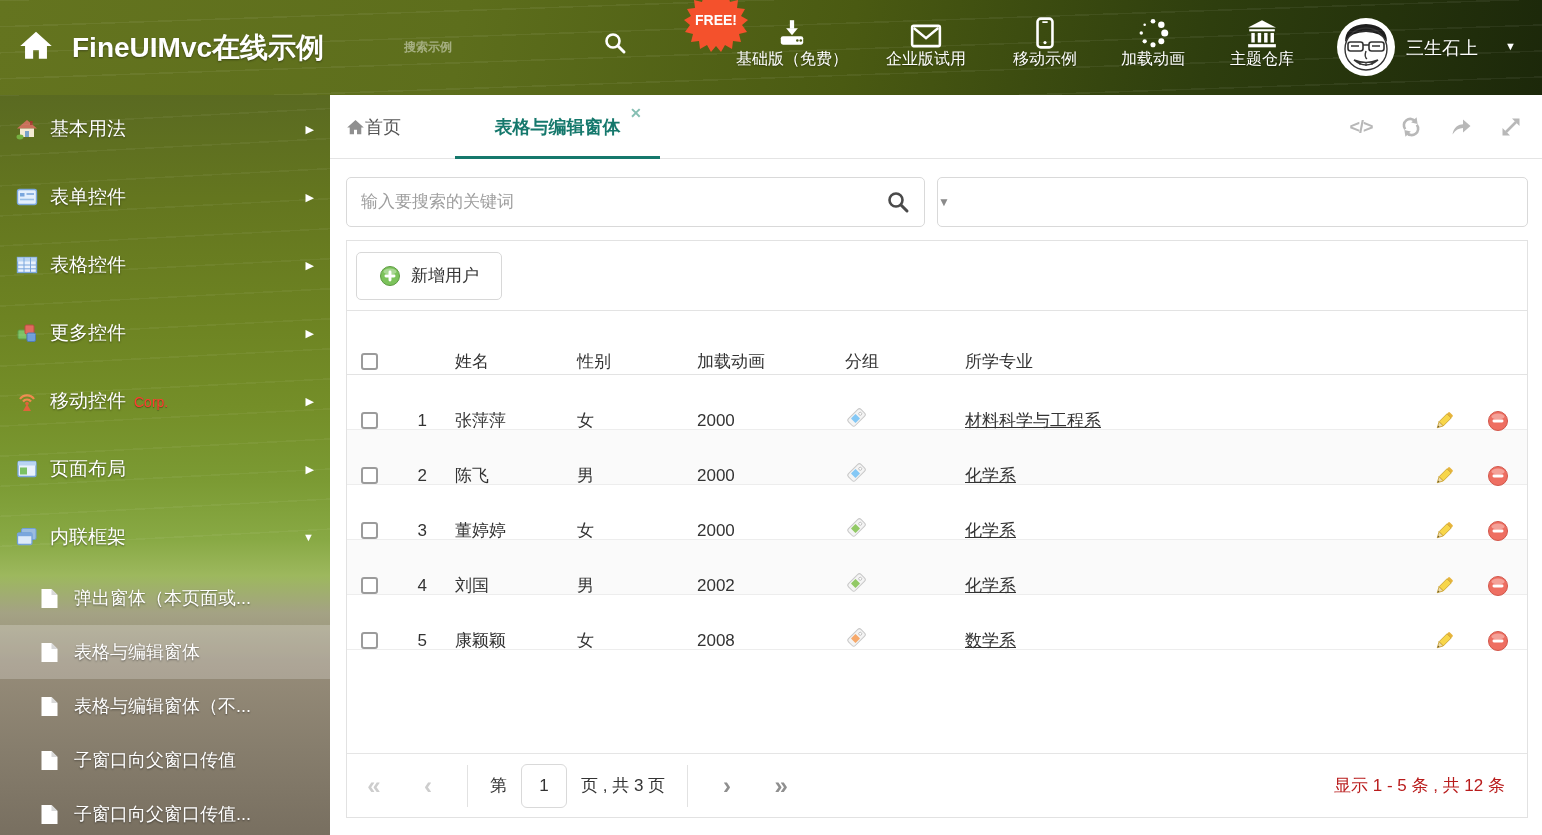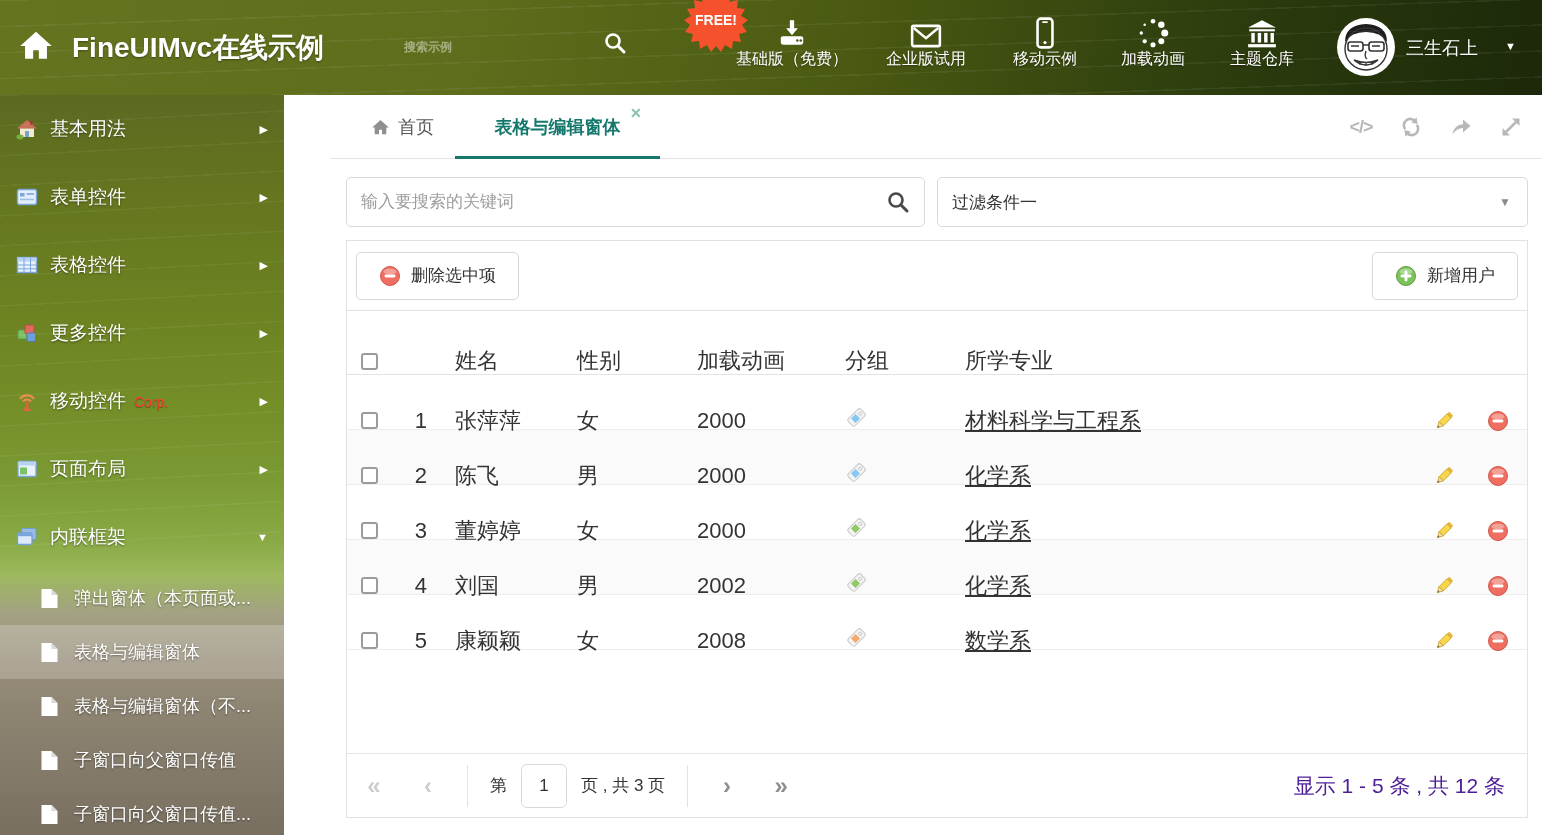--- a/index.html
+++ b/index.html
@@ -22,38 +22,38 @@
   .hnav-wrap { position:absolute; left:722px; top:13px; display:flex; z-index:6; }
   .hnav { display:flex; flex-direction:column; align-items:center; cursor:pointer; }
   .hnav .hicon { height:36px; display:flex; align-items:flex-end; justify-content:center; }
   .hnav .hlabel { font-size:16px; color:#fff; text-shadow:0 1px 2px rgba(0,0,0,.4); white-space:nowrap; }
   .w1{width:140px} .w2{width:128px} .w3{width:110px} .w4{width:106px} .w5{width:112px}
   .avatar { position:absolute; left:1337px; top:18px; width:58px; height:58px; border-radius:50%; background:#fff; overflow:hidden; }
   .user-name { position:absolute; left:1406px; top:36px; font-size:18px; color:#fff; text-shadow:0 1px 2px rgba(0,0,0,.4); }
   .user-caret { position:absolute; left:1505px; top:40px; font-size:11px; color:#fff; }
 
   
-  .sidebar { position:absolute; left:0; top:95px; width:284px; height:740px;
+  .sidebar { position:absolute; left:0; top:95px; width:330px; height:740px;
     background:linear-gradient(180deg,#5a6a21 0%,#64761f 14%,#6d8322 30%,#748e28 42%,#7b9a33 52%,#88a944 60%,#9db85e 65%,#a4a284 70%,#968c79 77%,#877e6d 88%,#786f60 100%); }
   .sidebar::after { content:""; position:absolute; inset:0 0 38% 0; pointer-events:none;
     background:repeating-linear-gradient(177deg, rgba(255,255,255,.12) 0 1.5px, transparent 1.5px 30px); opacity:.4; }
   .sbitem { position:relative; height:68px; display:flex; align-items:center; cursor:pointer; }
   .sbitem .sicon { position:absolute; left:16px; width:22px; height:22px; }
   .sbitem .slabel { position:absolute; left:50px; font-size:19px; color:#fff; text-shadow:0 1px 2px rgba(0,0,0,.45); white-space:nowrap; }
   .sbitem .sbadge { font-size:14px; color:#ff3b30; margin-left:8px; text-shadow:0 1px 1px rgba(0,0,0,.35); }
   .sbitem .sarrow { position:absolute; right:16px; font-size:11px; color:#fff; }
   .subitem { position:relative; height:54px; display:flex; align-items:center; cursor:pointer; }
   .subitem.selected { background:rgba(255,255,255,.22); }
   .subitem .picon { position:absolute; left:40px; width:19px; height:21px; }
   .subitem .slabel { position:absolute; left:74px; font-size:18px; color:#fff; text-shadow:0 1px 2px rgba(0,0,0,.45); white-space:nowrap; }
 
   
   .main { position:absolute; left:330px; top:95px; width:1212px; height:740px; background:#fff; }
   .tabbar { position:relative; height:64px; border-bottom:1px solid #e4e4e4; }
-  .tab-home { position:absolute; left:41px; top:0; height:64px; display:flex; align-items:center; gap:8px; cursor:pointer;justify-content:center; }
+  .tab-home { position:absolute; left:16px; top:0; height:64px; display:flex; align-items:center; cursor:pointer;justify-content:center; }
   .tab-home .t-label { font-size:18px; color:#555; }
   .tab-active { position:absolute; left:125px; top:0; width:205px; height:64px; display:flex; align-items:center; justify-content:center; cursor:pointer; }
   .tab-active .t-label { font-size:18px; font-weight:bold; color:#15786c; }
   .tab-underline { position:absolute; left:125px; bottom:-1px; width:205px; height:3px; background:#15786c; }
   .tab-close { position:absolute; left:300px; top:10px; font-size:14px; font-weight:bold; color:#86bfb3; cursor:pointer; }
   .tb-icons { position:absolute; right:18px; top:0; height:64px; display:flex; align-items:center; gap:24px; }
   .tb-icons .tbi { width:26px; height:26px; color:#b8b8b8; display:flex; align-items:center; justify-content:center; cursor:pointer; }
   .tbi-code { font-size:18px; font-weight:bold; color:#b8b8b8; letter-spacing:-1px; }
 
   .filters { position:absolute; left:0; top:64px; width:100%; height:80px; }
@@ -67,37 +67,37 @@
 
   .grid-panel { position:absolute; left:16px; top:145px; width:1182px; height:578px; border:1px solid #e2e2e2; background:#fff; }
   .gridbar { height:70px; border-bottom:1px solid #e3e3e3; display:flex; align-items:center; justify-content:space-between; padding:0 9px; }
   .btn { display:inline-flex; align-items:center; gap:10px; height:48px; padding:0 22px; background:#fff; border:1px solid #d8d8d8; border-radius:5px; font-size:17px; color:#333; cursor:pointer; }
   .btn svg { width:22px; height:22px; }
 
   .thead, .trow { display:grid; grid-template-columns:48px 42px 122px 120px 148px 120px 1fr 50px 58px; align-items:center; }
   .thead { height:64px; border-bottom:1px solid #e3e3e3; }
   .trow { height:55px; border-bottom:1px solid #ededed; }
   .trow.stripe { background:#fafafa; }
-  .cell { padding-left:18px; font-size:22px; color:#333; white-space:nowrap; overflow:hidden;margin-top:37px; }
+  .cell { padding-left:18px; font-size:17px; color:#333; white-space:nowrap; overflow:hidden;margin-top:37px; }
   .c-check { padding-left:14px; }
   .c-num { padding-left:0; padding-right:10px; text-align:right; }
   .c-act { padding-left:0; display:flex; justify-content:center; }
   .checkbox { width:17px; height:17px; border:2px solid #9b9b9b; border-radius:3px; background:#fff; cursor:pointer; }
   .tagicon { width:22px; height:22px; display:inline-block; }
   .link { text-decoration:underline; color:#333; cursor:pointer; }
   .acticon { width:22px; height:22px; cursor:pointer; }
 
   .pager { position:absolute; left:0; bottom:0; width:100%; height:64px; border-top:1px solid #e5e5e5; display:flex; align-items:center; background:#fff; }
   .pg-btn { width:54px; text-align:center; font-size:24px; font-weight:bold; cursor:pointer; }
   .pg-disabled { color:#cdcdcd; }
   .pg-enabled { color:#8f8f8f; }
   .pg-sep { width:1px; height:42px; background:#e2e2e2; margin:0 12px; }
   .pg-text { font-size:17px; color:#333; margin:0 10px; white-space:nowrap; }
   .pg-input { width:46px; height:44px; border:1px solid #d9d9d9; border-radius:6px; text-align:center; font-size:17px; color:#333; outline:none; font-family:inherit; margin:0 4px; }
-  .pg-summary { margin-left:auto; padding-right:22px; font-size:21px; color:#4c1d95; white-space:nowrap; }
+  .pg-summary { margin-left:auto; padding-right:22px; font-size:17px; color:#b91c1c; white-space:nowrap; }
 </style>
 </head>
 <body>
 
 <div class="header">
   <svg class="logo-home" viewBox="0 0 24 24">
     <path d="M12 2.5 L22.5 12 h-3.2 v8.5 h-5.4 v-5.6 h-3.8 v5.6 H4.7 V12 H1.5 Z" fill="#ffffff"></path>
   </svg>
   <div class="logo-text">FineUIMvc在线示例</div>
   <input class="hdr-search" placeholder="搜索示例" style="">
@@ -345,35 +345,26 @@
 
   <div class="filters">
     <div class="kw-box">
       <input class="kw-input" placeholder="输入要搜索的关键词" style="">
       <svg class="kw-mag" viewBox="0 0 24 24">
         <circle cx="10" cy="10" r="6.5" fill="none" stroke="#4a4a4a" stroke-width="2.6"></circle>
         <line x1="15" y1="15" x2="21" y2="21" stroke="#4a4a4a" stroke-width="3" stroke-linecap="round"></line>
       </svg>
     </div>
     <div class="dd-box">
-      <div class="dd-value">过滤条件一</div>
       <div class="dd-caret">▼</div>
     </div>
   </div>
 
   <div class="grid-panel">
     <div class="gridbar">
-      <button class="btn">
-        <svg viewBox="0 0 22 22">
-          <circle cx="11" cy="11" r="9.5" fill="#ee6f62" stroke="#d2564a"></circle>
-          <ellipse cx="11" cy="6.5" rx="6.5" ry="3" fill="#ffffff" opacity="0.35"></ellipse>
-          <rect x="5.5" y="9.6" width="11" height="2.9" rx="1.4" fill="#ffffff"></rect>
-        </svg>
-        <span>删除选中项</span>
-      </button>
       <button class="btn">
         <svg viewBox="0 0 22 22">
           <circle cx="11" cy="11" r="9.5" fill="#7cc35b" stroke="#5d9b43"></circle>
           <ellipse cx="11" cy="6.5" rx="6.5" ry="3" fill="#ffffff" opacity="0.35"></ellipse>
           <rect x="5.5" y="9.6" width="11" height="2.9" rx="1.4" fill="#ffffff"></rect>
           <rect x="9.55" y="5.5" width="2.9" height="11" rx="1.4" fill="#ffffff"></rect>
         </svg>
         <span>新增用户</span>
       </button>
     </div>

